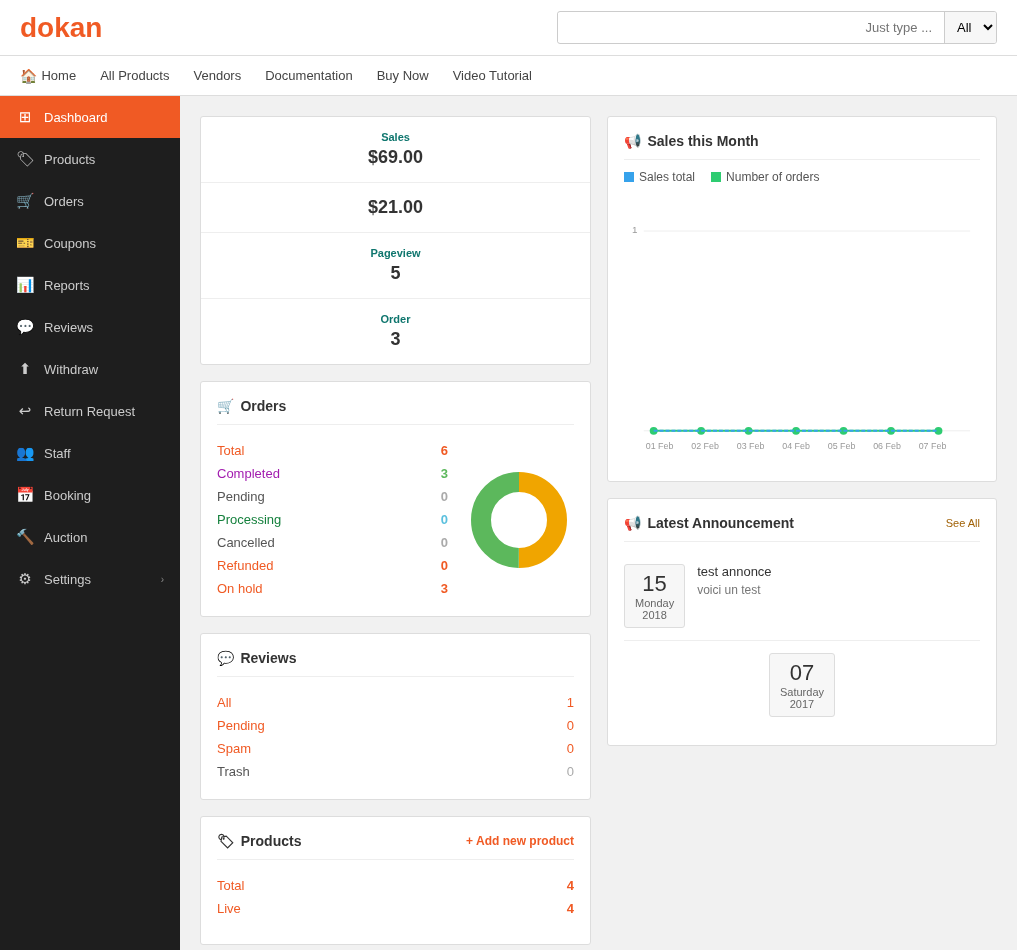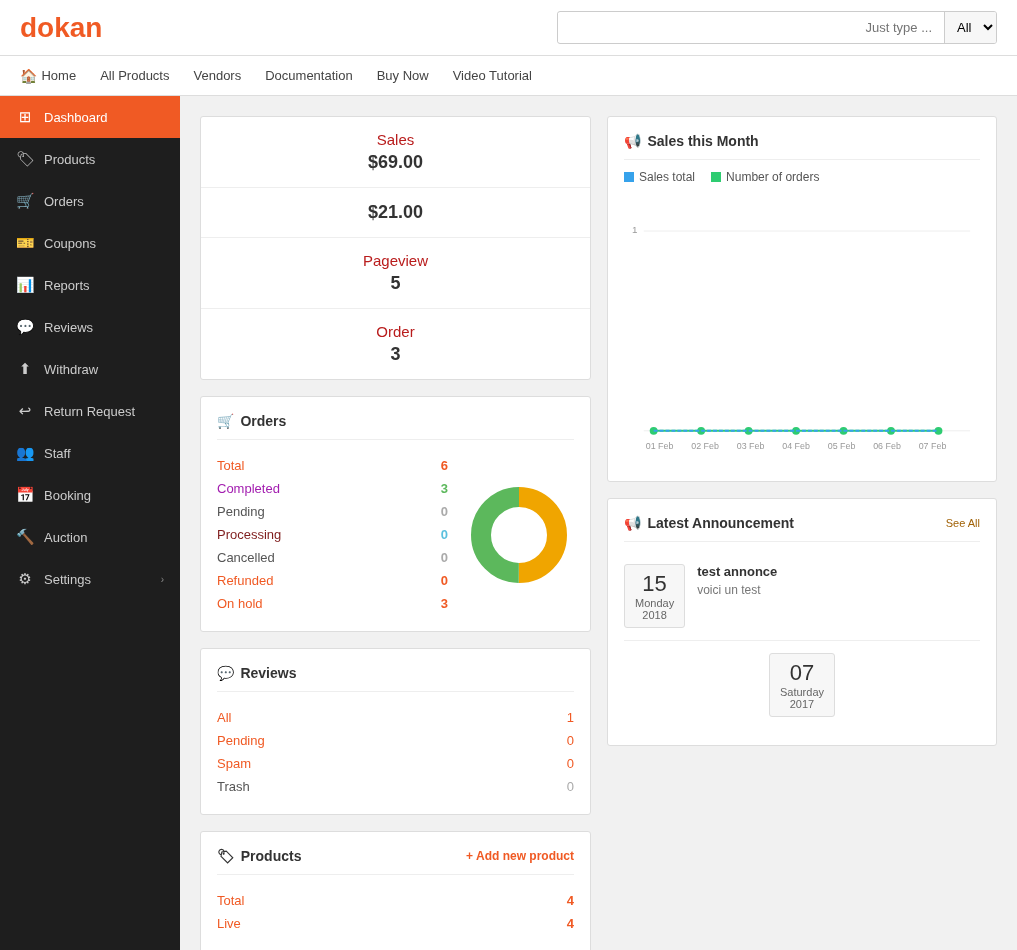--- a/index.html
+++ b/index.html
@@ -31,34 +31,34 @@
 
     
     .content { flex: 1; padding: 20px; display: flex; gap: 16px; }
     .content-left { flex: 1; display: flex; flex-direction: column; gap: 16px; }
     .content-right { width: 390px; display: flex; flex-direction: column; gap: 16px; }
 
     
     .stats-card { background: #fff; border: 1px solid #ddd; border-radius: 3px; }
     .stat-row { padding: 14px 24px; border-bottom: 1px solid #eee; text-align: center; }
     .stat-row:last-child { border-bottom: none; }
-    .stat-label { font-size: 15px; color: #b91c1c; margin-bottom: 4px; }
+    .stat-label { font-size: 11px; color: #0f766e; margin-bottom: 4px; font-weight: bold; }
     .stat-value { font-size: 18px; font-weight: 700; color: #333; }
 
     
     .section-card { background: #fff; border: 1px solid #ddd; border-radius: 3px; padding: 16px; }
     .section-title { font-size: 14px; font-weight: 600; color: #333; margin-bottom: 14px; display: flex; align-items: center; gap: 6px; border-bottom: 1px solid #eee; padding-bottom: 10px; }
     .section-title-link { margin-left: auto; color: #a16207; font-size: 11px; font-weight: 400; text-decoration: none; cursor: pointer; text-align: center; }
 
     
     .order-row { display: flex; align-items: center; justify-content: space-between; padding: 4px 0; font-size: 13px; }
     .order-row .label { color: #555; }
     .order-row .label.orange { color: #f05a24; }
     .order-row .label.green { color: #a21caf; }
-    .order-row .label.blue { color: #7f1d1d; }
+    .order-row .label.blue { color: #15803d; }
     .order-row .val { font-weight: 600; }
     .order-row .val.orange { color: #f05a24; }
     .order-row .val.green { color: #5cb85c; }
     .order-row .val.blue { color: #5bc0de; }
     .order-row .val.gray { color: #aaa; }
 
     
     .orders-inner { display: flex; align-items: center; gap: 16px; }
     .orders-list { flex: 1; }
     .donut-wrap { width: 110px; height: 110px; flex-shrink: 0; }
@@ -82,21 +82,21 @@
     .legend-item { display: flex; align-items: center; gap: 5px; font-size: 12px; color: #555; }
     .legend-dot { width: 10px; height: 10px; }
 
     
     .announcement-item { display: flex; align-items: flex-start; gap: 12px; padding: 12px 0; border-bottom: 1px solid #eee; }
     .announcement-item:last-child { border-bottom: none; justify-content: center; }
     .ann-date { background: #f7f7f7; border: 1px solid #ddd; border-radius: 3px; text-align: center; padding: 6px 10px; min-width: 60px; flex-shrink: 0; }
     .ann-date .day { font-size: 22px; font-weight: 400; color: #333; }
     .ann-date .dow { font-size: 11px; color: #666; }
     .ann-date .year { font-size: 11px; color: #666; }
-    .ann-body .ann-title { font-weight: 700; font-size: 13px; color: #333; margin-bottom: 4px; }
+    .ann-body .ann-title { font-weight: 400; font-size: 13px; color: #333; margin-bottom: 4px; }
     .ann-body .ann-desc { font-size: 12px; color: #777; }
 
     
     .chart-svg-wrap { position: relative; }
     .y-label { font-size: 10px; fill: #999; }
   </style>
 </head>
 <body>
 
 <div class="top-header">

